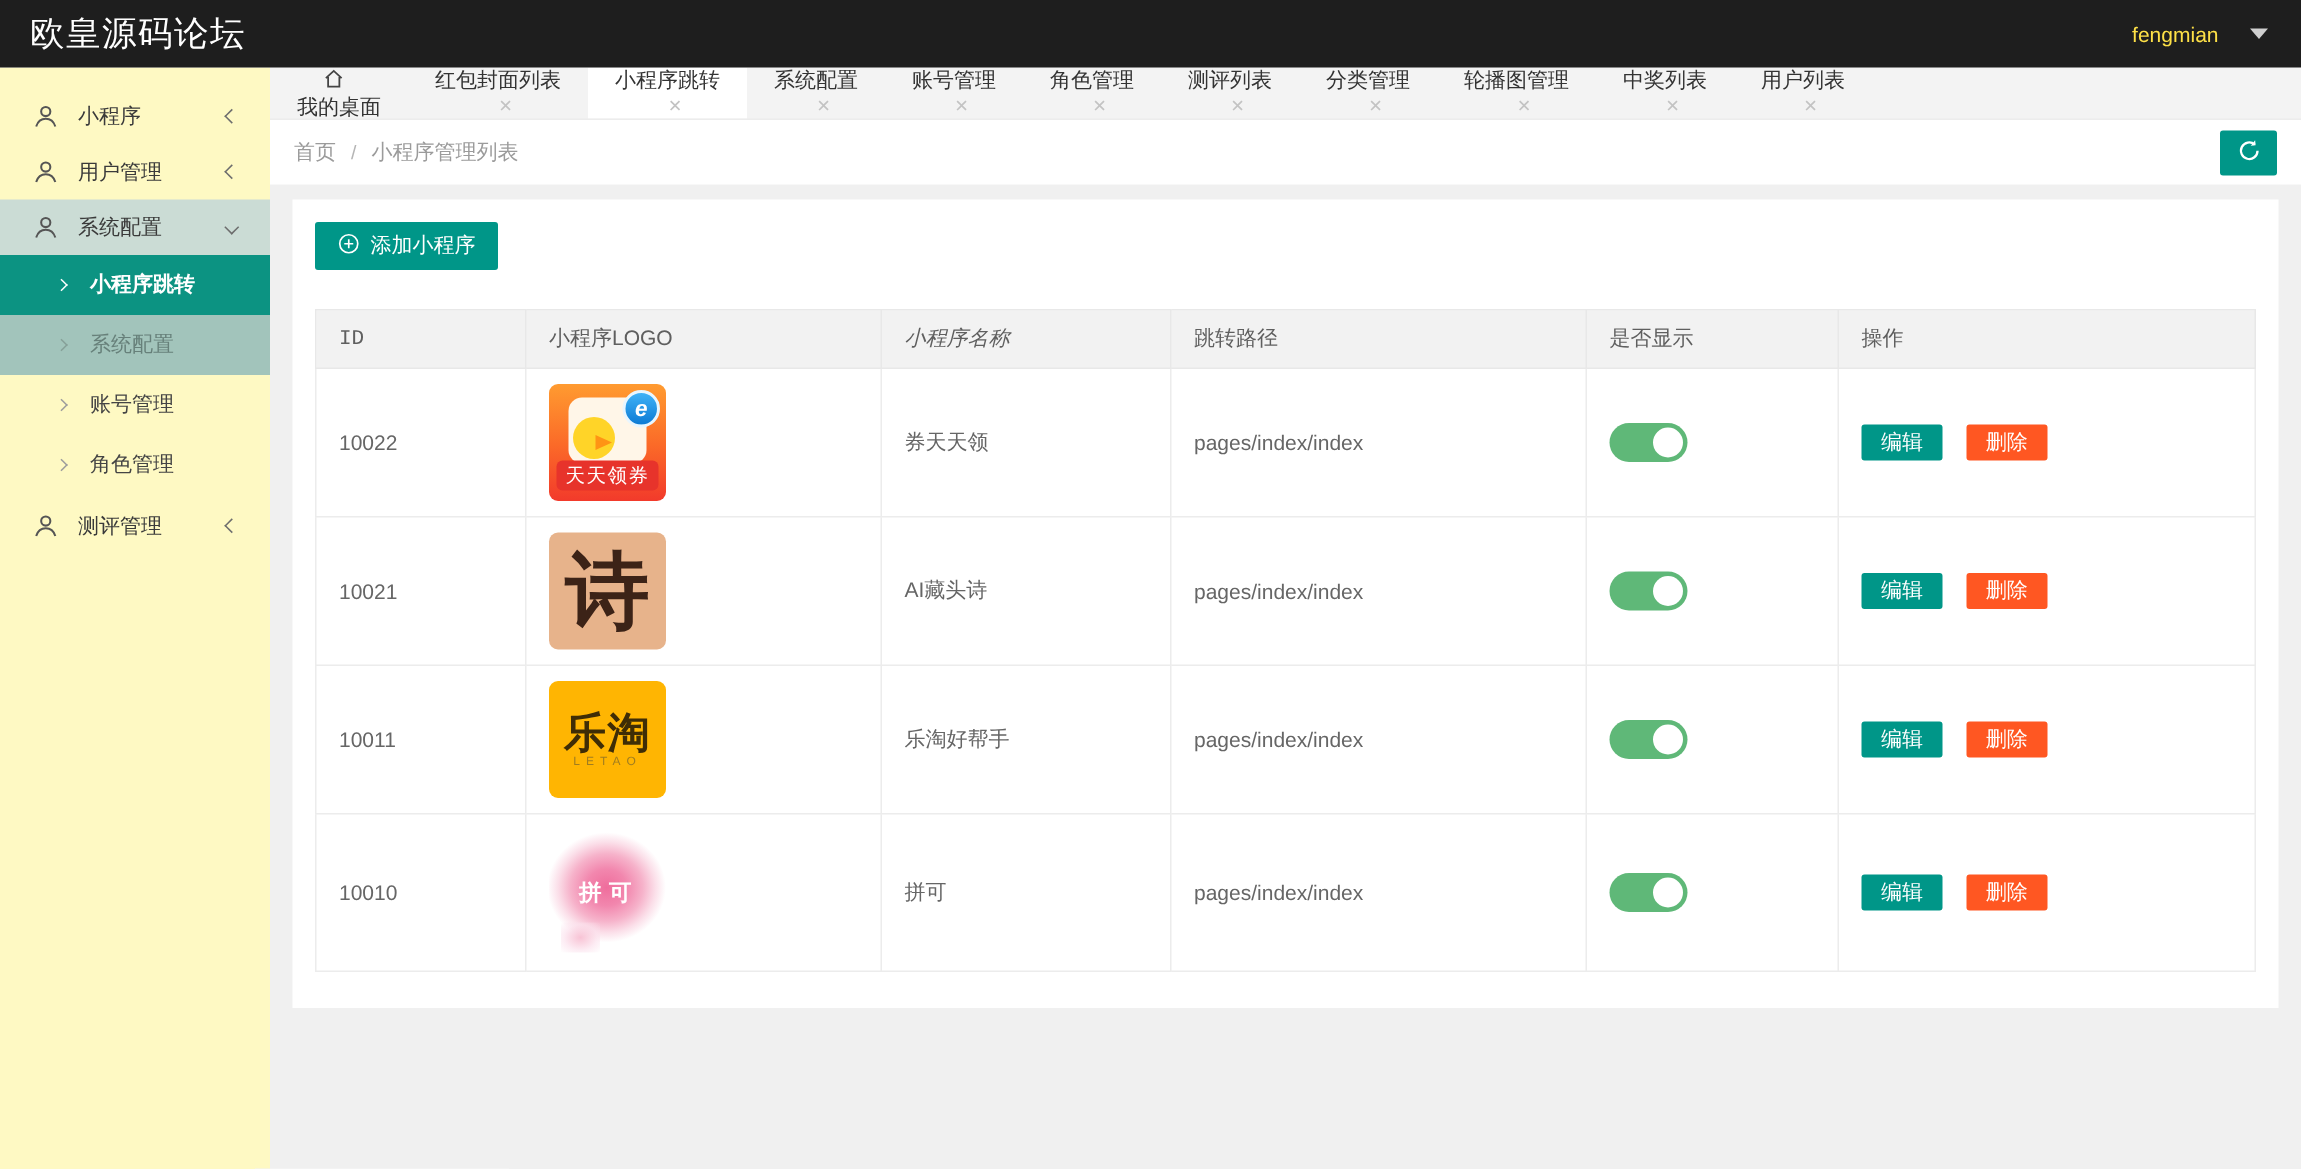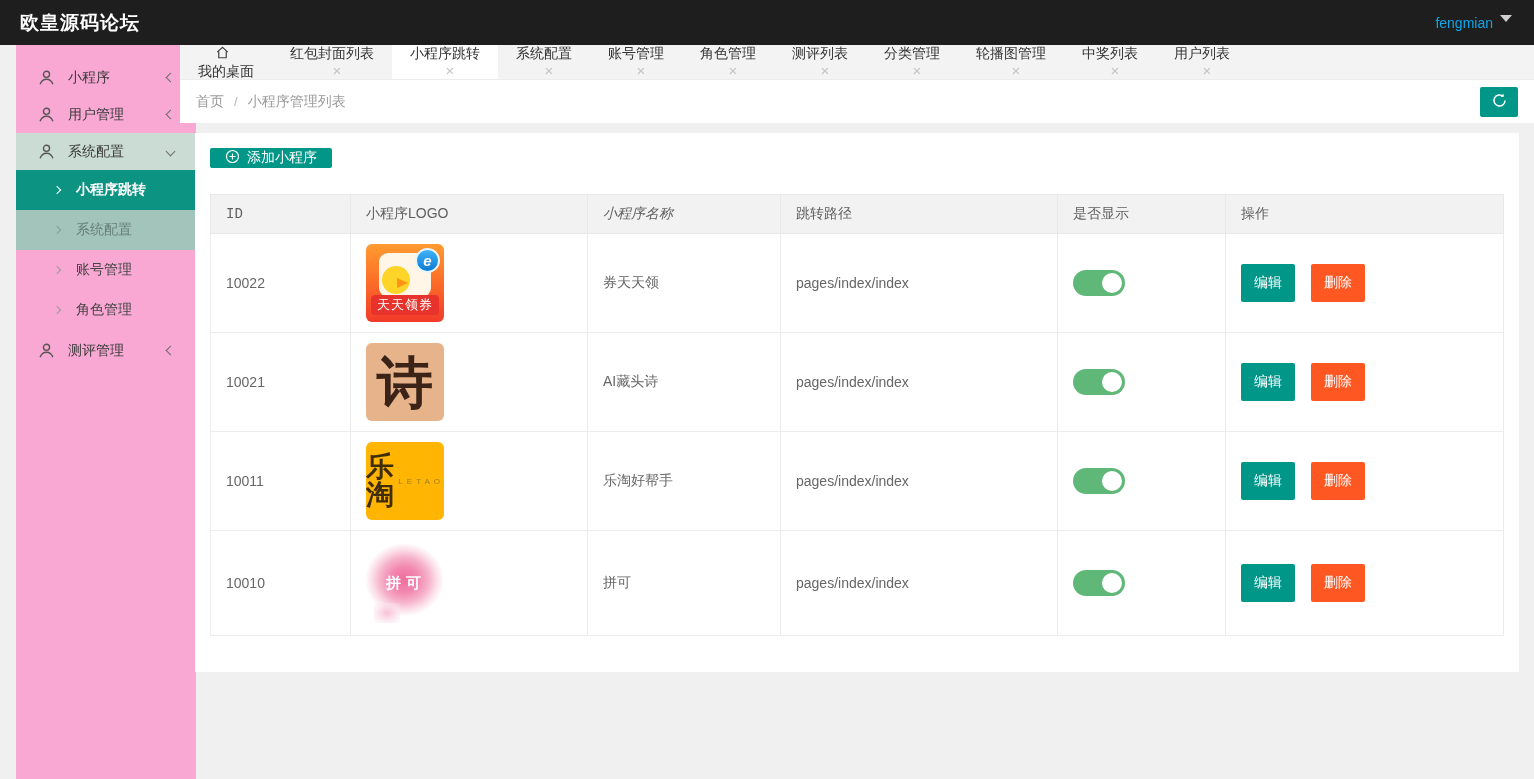--- a/index.html
+++ b/index.html
@@ -2,26 +2,26 @@
 <html><head>
 <meta charset="utf-8">
 <style>
   * { margin:0; padding:0; box-sizing:border-box; }
   html,body { width:1534px; height:779px; overflow:hidden;
     font-family:"Liberation Sans","DejaVu Sans",sans-serif; background:#f0f0f0; }
 
   
   .topbar { position:absolute; left:0; top:0; width:1534px; height:45px;
     background:#1e1e1e; display:flex; align-items:center; justify-content:space-between; z-index:30; }
-  .topbar .brand { color:#fff; font-size:19px; font-weight:bold; padding-left:20px; letter-spacing:1px; }
-  .topbar .user { color:#0ea5e9; font-size:14px; padding-right:22px; display:flex; align-items:flex-start; gap:7px; cursor:pointer; }
+  .topbar .brand { color:#fff; font-size:23px; font-weight:normal; padding-left:20px; letter-spacing:1px; }
+  .topbar .user { color:#fde047; font-size:14px; padding-right:22px; display:flex; align-items:center; gap:21px; cursor:pointer; }
   .caret-down { width:0; height:0; border-left:6px solid transparent; border-right:6px solid transparent; border-top:7px solid #cfcfcf; }
 
   
-  .sidebar { position:absolute; left:16px; top:45px; width:180px; height:734px; background:#f9a8d4; }
+  .sidebar { position:absolute; left:0; top:45px; width:180px; height:734px; background:#fef9c3; }
   .side-item { height:37px; display:flex; align-items:center; position:relative;
     padding-left:22px; font-size:14px; color:#3a3a3a; cursor:pointer; }
   .side-item.spaced { margin-top:14px; }
   .side-item .p-icon { margin-right:13px; }
   .side-item.expanded { background:#cbdcd5; }
   .chev { display:inline-block; width:7px; height:7px; border-right:1.5px solid #6d6d6d; border-bottom:1.5px solid #6d6d6d; }
   .chev.left  { transform:rotate(135deg); }
   .chev.down  { transform:rotate(45deg); }
   .chev.right { transform:rotate(-45deg); }
   .side-item .edge { position:absolute; right:22px; }
@@ -49,57 +49,57 @@
   .crumbbar { height:43px; background:#fff; display:flex; align-items:center; padding:0 16px; }
   .crumb { font-size:14px; color:#9b9b9b; cursor:pointer; }
   .crumb.current { cursor:default; }
   .crumb-sep { color:#b5b5b5; margin:0 10px; font-size:13px; }
   .refresh-btn { margin-left:auto; width:38px; height:30px; background:#009688; border:none; border-radius:2px;
     display:flex; align-items:center; justify-content:center; cursor:pointer; }
 
   
   .content { padding:10px 15px 0 15px; }
   .card { background:#fff; min-height:539px; padding:15px; }
-  .add-btn { height:20px; background:#009688; color:#fff; border:none; border-radius:2px;
+  .add-btn { height:32px; background:#009688; color:#fff; border:none; border-radius:2px;
     font-size:14px; padding:0 15px; display:inline-flex; align-items:center; gap:7px; cursor:pointer;
     font-family:"Liberation Sans","DejaVu Sans",sans-serif; }
 
   
   table.grid { width:100%; border-collapse:collapse; margin-top:26px; font-size:14px; color:#666; }
   table.grid th { background:#f2f2f2; font-weight:normal; text-align:left; color:#5f5f5f;
     padding:10px 15px; border:1px solid #e8e8e8; font-size:14px; }
   table.grid td { border:1px solid #ececec; padding:10px 15px; height:99px; background:#fff; }
   .col-id{width:140px;font-family:Liberation Mono, monospace;} .col-logo{width:237px;} .col-name{width:193px;font-style:italic;}
   .col-path{width:277px;} .col-show{width:168px;}
 
   
   .switch { width:52px; height:26px; border-radius:26px; background:#5FB878; position:relative; cursor:pointer; }
   .switch .knob { position:absolute; top:3px; right:3px; width:20px; height:20px; border-radius:50%; background:#fff; }
 
   
-  .btn-edit,.btn-del { height:38px; padding:0 13px; border:none; border-radius:2px; color:#fff;
+  .btn-edit,.btn-del { height:24px; padding:0 13px; border:none; border-radius:2px; color:#fff;
     font-size:14px; cursor:pointer; font-family:"Liberation Sans","DejaVu Sans",sans-serif; }
   .btn-edit { background:#009688; margin-right:12px; }
   .btn-del { background:#ff5722; }
 
   
   .logo { width:78px; height:78px; border-radius:6px; position:relative; overflow:hidden; }
   .logo-coupon { background:linear-gradient(180deg,#ff9b30 0%,#fb6a28 52%,#f23a2b 100%); }
   .lc-ticket { position:absolute; left:13px; top:9px; width:52px; height:44px; background:#fff6e8; border-radius:9px; }
   .lc-duck { position:absolute; left:16px; top:22px; width:28px; height:28px; border-radius:50%; background:#ffd428; }
   .lc-beak { position:absolute; left:31px; top:34px; width:0; height:0;
     border-top:5px solid transparent; border-bottom:5px solid transparent; border-left:11px solid #ff9414; }
   .lc-badge { position:absolute; right:4px; top:4px; width:25px; height:25px; border-radius:50%;
     background:linear-gradient(180deg,#3fb2f7,#0d7bd4); border:2px solid #e8f6ff; color:#fff;
     font-weight:bold; font-style:italic; font-size:15px; display:flex; align-items:center; justify-content:center; }
   .lc-banner { position:absolute; left:5px; right:5px; bottom:7px; height:20px; background:#e7332b; border-radius:4px;
     color:#fff; font-weight:normal; font-size:13px; display:flex; align-items:center; justify-content:center; letter-spacing:1px; }
   .logo-poem { background:#e7b38b; display:flex; align-items:center; justify-content:center; }
   .lp-char { color:#3c2317; font-size:56px; font-weight:bold; font-family:"DejaVu Serif",serif; line-height:1; }
-  .logo-letao { background:#ffb502; display:flex; flex-direction:row; align-items:center; justify-content:center; }
+  .logo-letao { background:#ffb502; display:flex; flex-direction:column; align-items:center; justify-content:center; }
   .ll-title { color:#3f2d06; font-size:28px; font-weight:bold; letter-spacing:1px; line-height:1; }
   .ll-sub { color:#a07d20; font-size:8px; letter-spacing:4px; margin-top:0; }
   .logo-pinke { width:80px; height:84px; border-radius:0; overflow:visible;
     background:radial-gradient(ellipse 52% 46% at 48% 46%, #ef6d9c 0%, #f287ae 32%, #f6b2ca 58%, #fbdfe9 78%, rgba(255,255,255,0) 95%);
     display:flex; align-items:center; justify-content:center; }
   .logo-pinke::after { content:""; position:absolute; left:8px; bottom:2px; width:26px; height:20px;
     background:radial-gradient(ellipse at center, #f8c3d5 0%, rgba(251,224,236,0.6) 60%, rgba(255,255,255,0) 100%); }
   .pk-title { color:#fff; font-size:15px; font-weight:bold; letter-spacing:5px; position:relative; z-index:2; }
 </style>
 </head>

